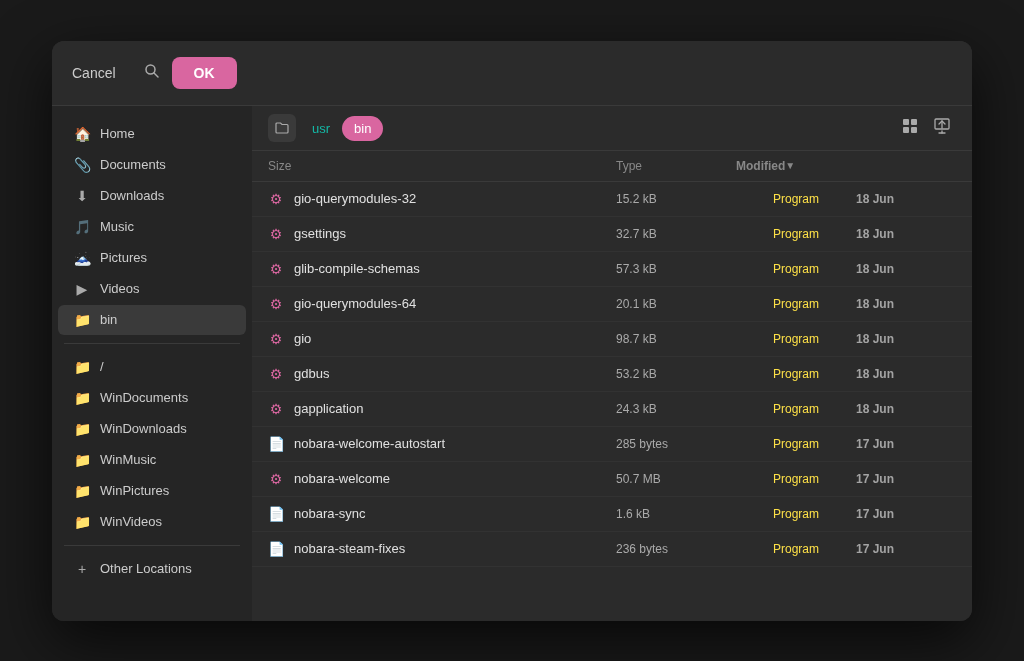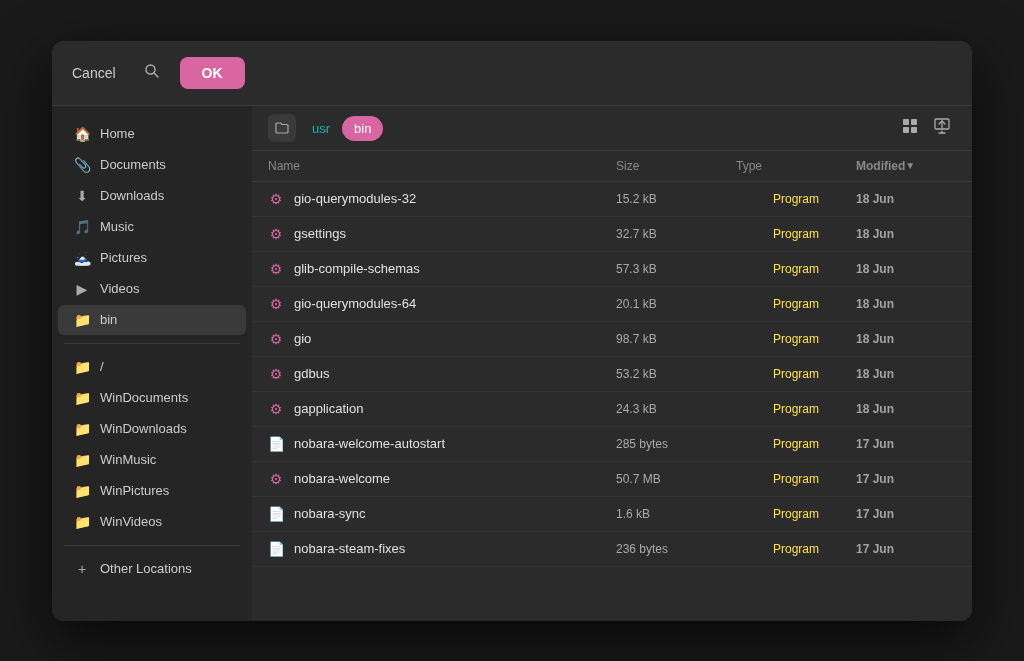--- a/index.html
+++ b/index.html
@@ -60,21 +60,20 @@
     }
     .ok-btn {
       background: #d966a0;
       color: white;
       border: none;
       border-radius: 8px;
       padding: 8px 22px;
       font-size: 14px;
       font-weight: 600;
       cursor: pointer;
-      margin-left: 8px;
     }
     .dialog-body {
       display: flex;
       flex: 1;
       overflow: hidden;
     }
     
     .sidebar {
       width: 200px;
       background: #252525;
@@ -323,21 +322,20 @@
             <line x1="8" y1="13" x2="8" y2="15" stroke="#aaa" stroke-width="1.3" stroke-linecap="round"></line>
             <line x1="5" y1="15" x2="11" y2="15" stroke="#aaa" stroke-width="1.3" stroke-linecap="round"></line>
             <polyline points="5,6 8,3 11,6" stroke="#aaa" stroke-width="1.3" fill="none" stroke-linecap="round" stroke-linejoin="round"></polyline>
             <line x1="8" y1="3" x2="8" y2="10" stroke="#aaa" stroke-width="1.3" stroke-linecap="round"></line>
           </svg>
         </button>
       </div>
 
       <div class="file-table">
         <div class="file-table-header">
-          <span>Name</span>
           <span>Size</span>
           <span>Type</span>
           <span class="col-modified">
             <span>Modified</span>
             <span class="sort-arrow">▼</span>
           </span>
         </div>
         <div id="file-rows-container">
             <div class="file-row">
     <div class="file-name-cell">

